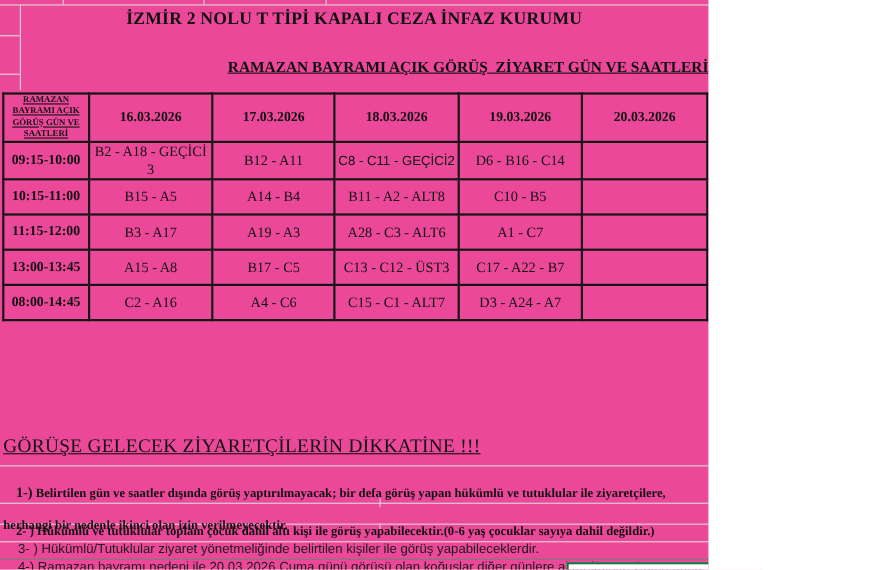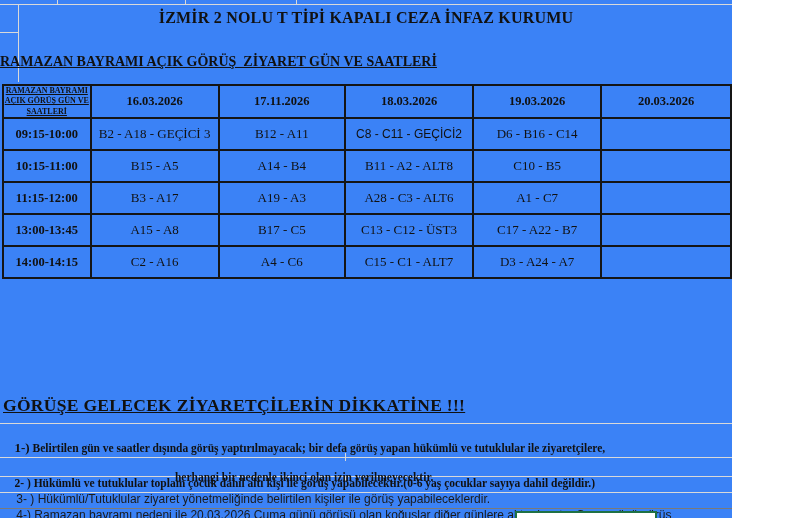--- a/index.html
+++ b/index.html
@@ -1,36 +1,36 @@
 <!DOCTYPE html>
 <html><head>
 <meta charset="utf-8">
 <style>
   html,body{margin:0;padding:0;background:#fff;}
-  .sheet{position:relative;width:732px;height:518px;background:#3b82f6;
+  .sheet{position:relative;width:644px;height:518px;background:#ec4899;
          font-family:"Liberation Serif",serif;color:#111;overflow:hidden;}
   .gline{position:absolute;background:#d9d9d9;}
   .page-title{position:absolute;top:9px;left:0;width:100%;text-align:center;
          font-size:16px;font-weight:bold;letter-spacing:.2px;}
-  .page-subtitle{position:absolute;top:54px;left:0;width:100%;text-align:left;
+  .page-subtitle{position:absolute;top:54px;left:0;width:100%;text-align:right;
          font-size:14px;font-weight:bold;text-decoration:underline;white-space:pre;}
   table.schedule{position:absolute;left:2px;top:84px;border-collapse:collapse;table-layout:fixed;padding-left:44px;}
   .schedule td{border:2px solid #151515;text-align:center;vertical-align:middle;
          padding:0;overflow:hidden;}
   .schedule tr.hdr td{height:28px;}
   .schedule tr.data td{height:30px;}
   .corner{font-size:8px;font-weight:bold;text-decoration:underline;line-height:1.3;padding:0 3px;}
   .date-h{font-size:12.5px;font-weight:bold;}
   .time-c{font-size:12.5px;font-weight:bold;}
   .cell{font-size:13px;}
   .sans-cell{font-family:"Liberation Sans",sans-serif;font-size:12px;}
-  .notice-heading{position:absolute;left:3px;top:395px;font-size:17.5px;font-weight:bold;
+  .notice-heading{position:absolute;left:3px;top:395px;font-size:17.5px;font-weight:normal;
          text-decoration:underline;letter-spacing:.3px;white-space:pre;}
   .note{position:absolute;left:3px;white-space:pre-wrap;}
-  .note-serif{font-family:"Liberation Serif",serif;font-weight:bold;font-size:11.5px;line-height:14.5px;text-align:center;}
+  .note-serif{font-family:"Liberation Serif",serif;font-weight:bold;font-size:11.5px;line-height:14.5px;}
   .note-sans{font-family:"Liberation Sans",sans-serif;font-size:12px;color:#1a1a1a;}
   .bottom-line{position:absolute;left:0;top:508px;width:762px;height:1px;background:#7a7a7a;}
   .selected-cell-outline{position:absolute;left:515px;top:511px;width:138px;height:16px;
          border:2px solid #1f7145;background:#ffffff;}
 </style>
 </head>
 <body>
 
 <div class="sheet">
 
@@ -59,21 +59,21 @@
         <col style="width:140px">
         <col style="width:138px">
       <col style="width:140px">
         <col style="width:140px">
         <col style="width:142px">
     </colgroup>
     <tbody>
         <tr class="hdr">
       <td class="corner">RAMAZAN BAYRAMI AÇIK GÖRÜŞ GÜN VE SAATLERİ</td>
       <td class="date-h">16.03.2026</td>
-      <td class="date-h">17.11.2026</td>
+      <td class="date-h">17.03.2026</td>
       <td class="date-h">18.03.2026</td>
       <td class="date-h">19.03.2026</td>
       <td class="date-h">20.03.2026</td>
     </tr>
     <tr class="data">
       <td class="time-c">09:15-10:00</td>
       <td class="cell">B2 - A18 - GEÇİCİ 3</td>
       <td class="cell">B12 - A11</td>
       <td class="cell sans-cell">C8 - C11 - GEÇİCİ2</td>
       <td class="cell">D6 - B16 - C14</td>
@@ -97,21 +97,21 @@
     </tr>
     <tr class="data">
       <td class="time-c">13:00-13:45</td>
       <td class="cell">A15 - A8</td>
       <td class="cell">B17 - C5</td>
       <td class="cell">C13 - C12 - ÜST3</td>
       <td class="cell">C17 - A22 - B7</td>
       <td class="cell"></td>
     </tr>
     <tr class="data">
-      <td class="time-c">14:00-14:15</td>
+      <td class="time-c">08:00-14:45</td>
       <td class="cell">C2 - A16</td>
       <td class="cell">A4 - C6</td>
       <td class="cell">C15 - C1 - ALT7</td>
       <td class="cell">D3 - A24 - A7</td>
       <td class="cell"></td>
     </tr>
   </tbody>
     </table>
 
   <div class="notice-heading">GÖRÜŞE GELECEK ZİYARETÇİLERİN DİKKATİNE !!!</div>

